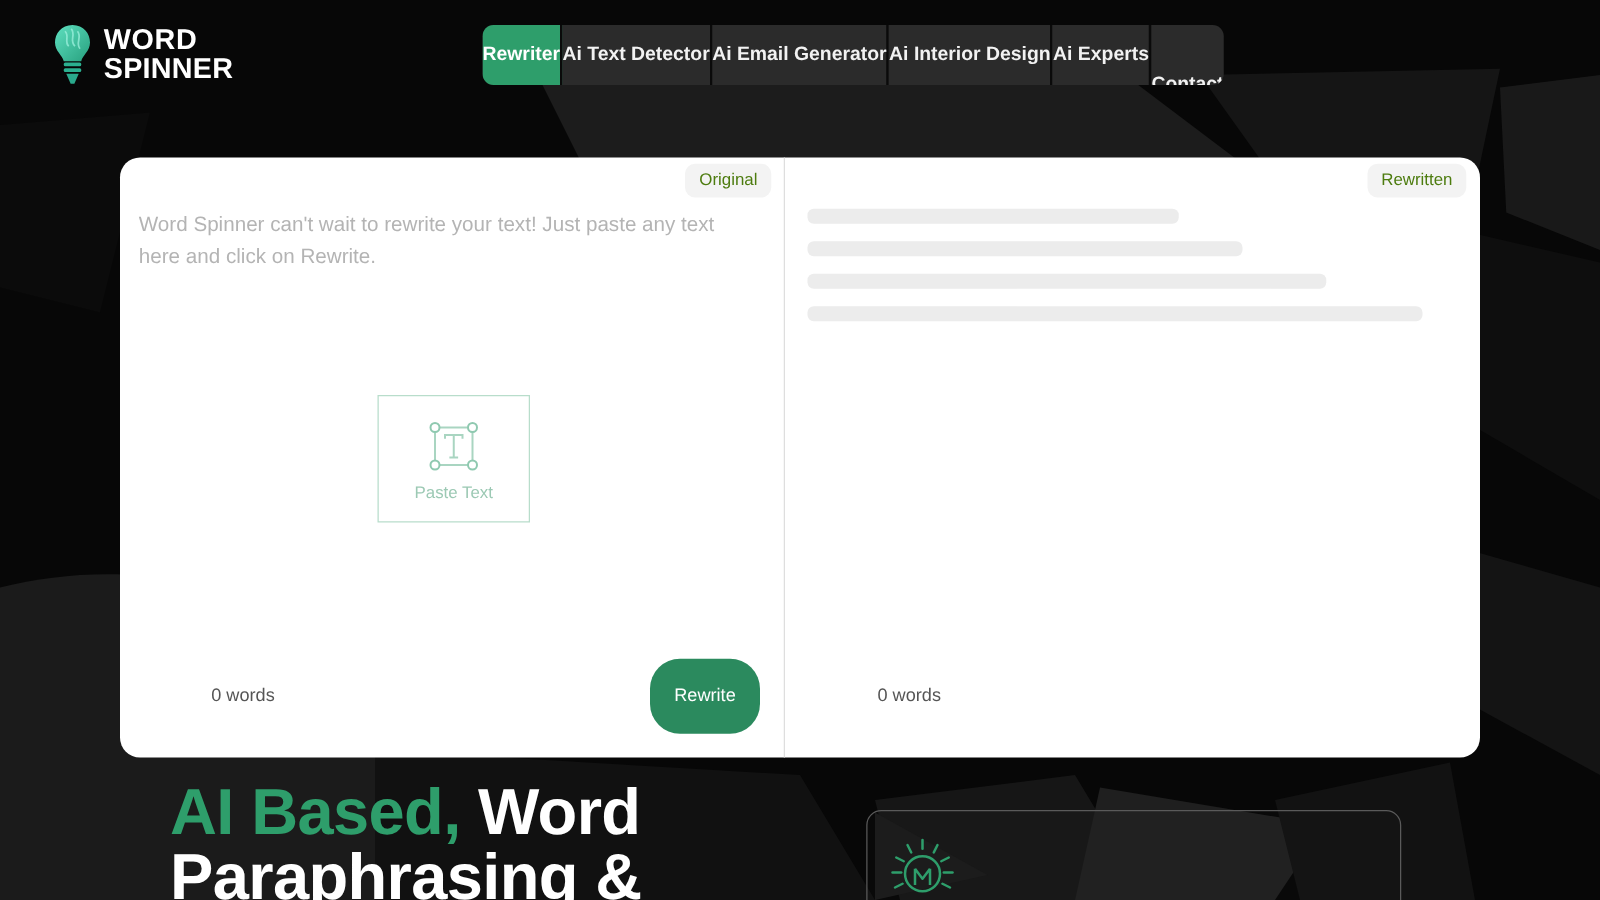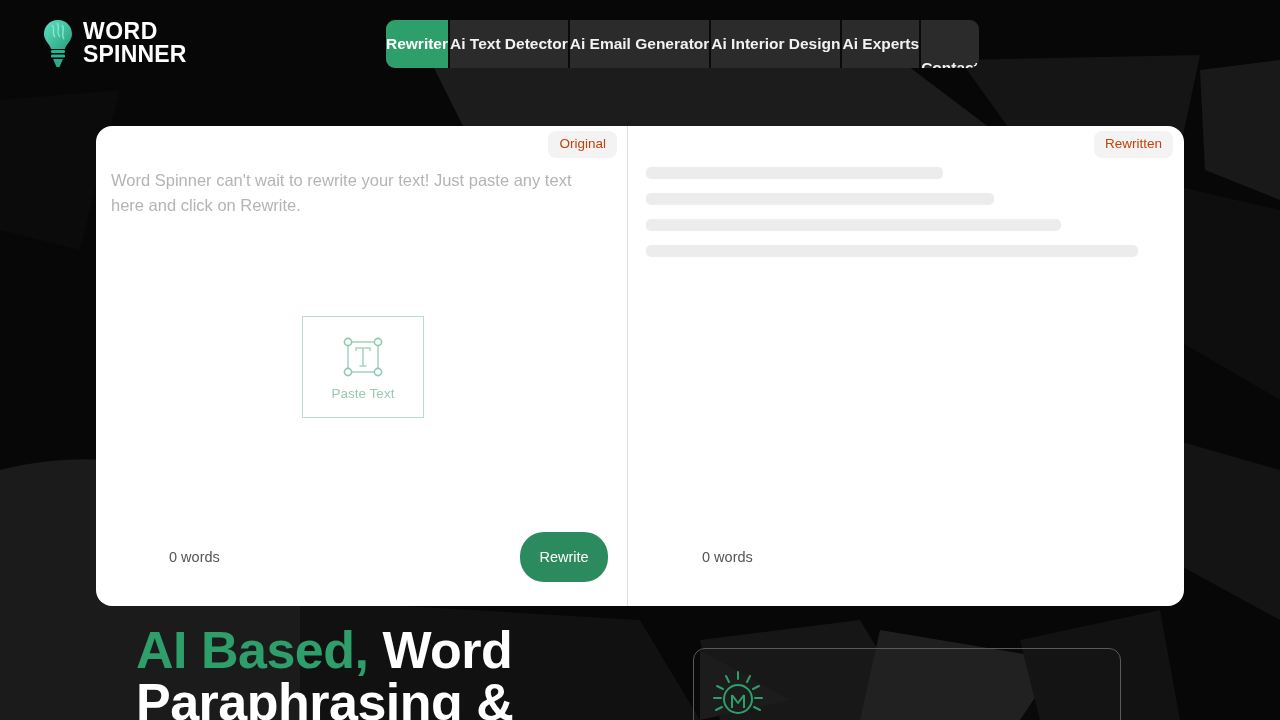--- a/index.html
+++ b/index.html
@@ -108,21 +108,21 @@
     height: 100%;
   }
   .pane-left  { width: 532px; border-right: 1px solid #dedede; }
   .pane-right { width: 555px; }
 
   .badge {
     position: absolute;
     top: 5px;
     right: 10px;
     background: #f3f3f3;
-    color: #c2410c;
+    color: #4d7c0f;
     font-size: 13.5px;
     border-radius: 8px;
     padding: 6px 11px 7px;
     line-height: 1;
     z-index: 3;
   }
 
   .placeholder-text {
     position: absolute;
     left: 15px;
@@ -181,21 +181,21 @@
     position: absolute;
     margin-left: 39px;
   }
   .pane-left  .word-count { left: 34px; }
   .pane-right .word-count { left: 35px; }
 
   .rewrite-btn {
     position: absolute;
     right: 19px;
     width: 88px;
-    height: 50px;
+    height: 60px;
     border-radius: 24px;
     background: #2b8a5e;
     color: #ffffff;
     font-size: 14.5px;
     border: none;
     cursor: pointer;
     font-family: inherit;
   }
 
   

